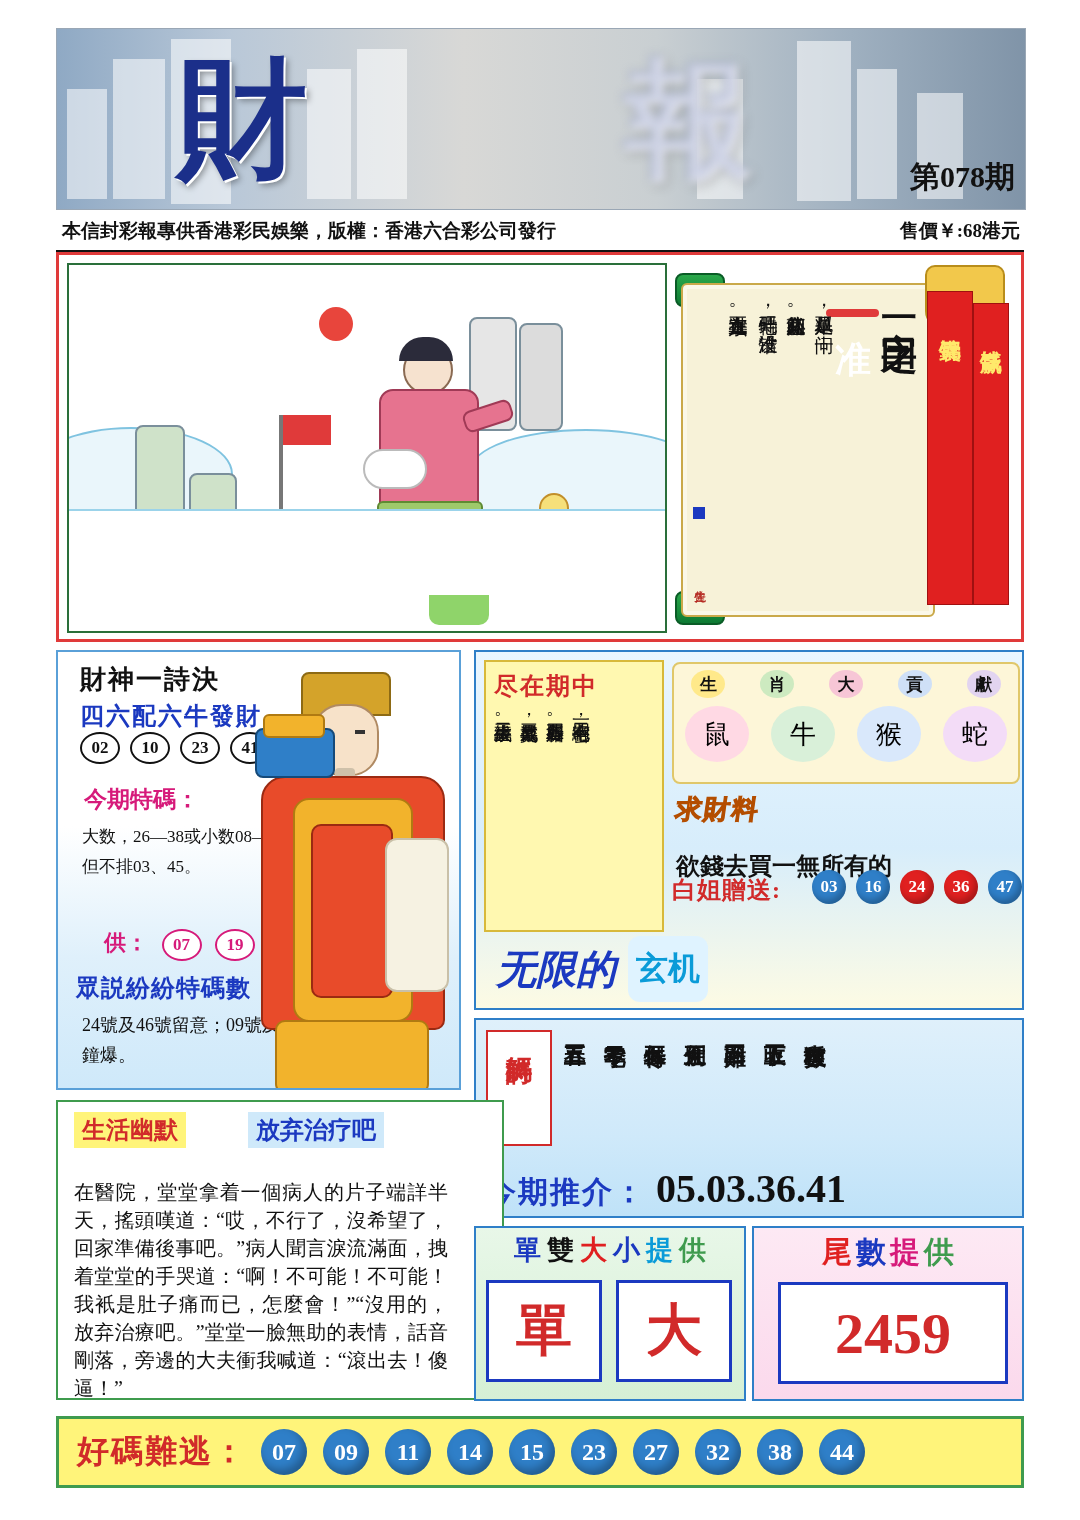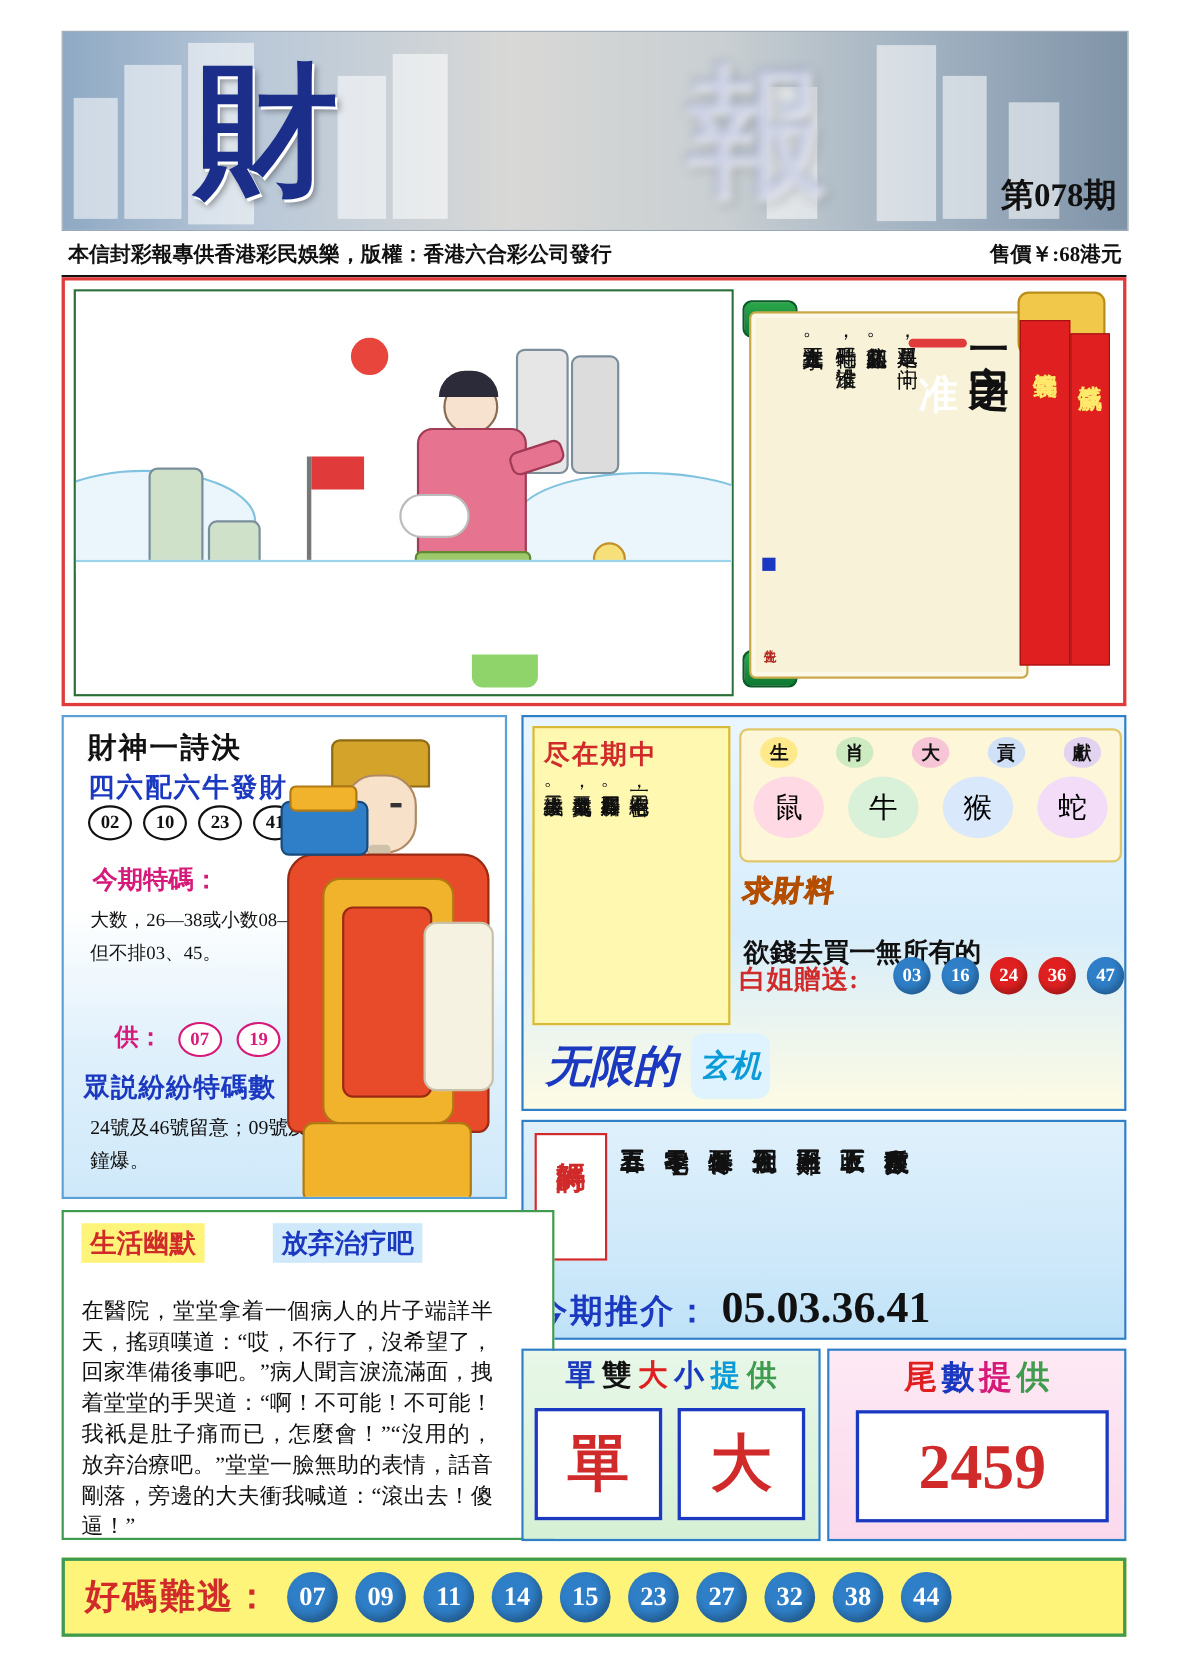--- a/index.html
+++ b/index.html
@@ -97,21 +97,21 @@
   .zod-icons .z{width:64px;height:56px;border-radius:50%;display:flex;align-items:center;justify-content:center;font-size:26px;}
   .cjt{position:absolute;left:200px;top:140px;font-size:26px;font-weight:bold;color:#f07a1a;
     -webkit-text-stroke:1px #b34d00;letter-spacing:2px;transform:skewX(-8deg);}
   .rightline{position:absolute;left:200px;top:182px;font-size:24px;color:#111;font-weight:bold;margin-top:16px;}
   .bjt{position:absolute;left:196px;top:222px;font-size:24px;font-weight:bold;color:#d12a2a;letter-spacing:1px;}
   .num-balls{position:absolute;left:336px;top:218px;display:flex;gap:10px;}
   .nb{width:34px;height:34px;border-radius:50%;color:#fff;font-size:17px;font-weight:bold;
     display:flex;align-items:center;justify-content:center;box-shadow:inset -3px -4px 6px rgba(0,0,0,.25);}
   .bigline{position:absolute;left:20px;top:286px;width:520px;height:62px;display:flex;align-items:center;gap:12px;}
   .bl1{font-size:40px;font-weight:bold;color:#1b39c0;font-style:italic;}
-  .bl2{font-size:28px;font-weight:bold;color:#0a9bd8;background:#dff3ff;border-radius:12px;padding:11px 8px;font-style:italic;}
+  .bl2{font-size:32px;font-weight:bold;color:#0a9bd8;background:#dff3ff;border-radius:12px;padding:11px 8px;}
   .bl3{font-size:42px;font-weight:bold;color:#e02020;}
 
   
   .panel-code{position:absolute;left:474px;top:1018px;width:550px;height:200px;
     border:2px solid #2f7fc8;box-sizing:border-box;
     background:linear-gradient(180deg,#dff0fb 0%,#cfe9fa 60%,#bfe2f8 100%);overflow:hidden;}
   .code-label{position:absolute;left:10px;top:10px;width:62px;height:112px;background:#fff;border:2px solid #d12a2a;}
   .code-label span{writing-mode:vertical-rl;text-orientation:upright;font-size:26px;font-weight:bold;color:#d12a2a;
     display:block;margin:4px auto;text-align:center;}
   .code-cols{position:absolute;left:86px;top:8px;display:flex;flex-direction:row-reverse;gap:14px;}

